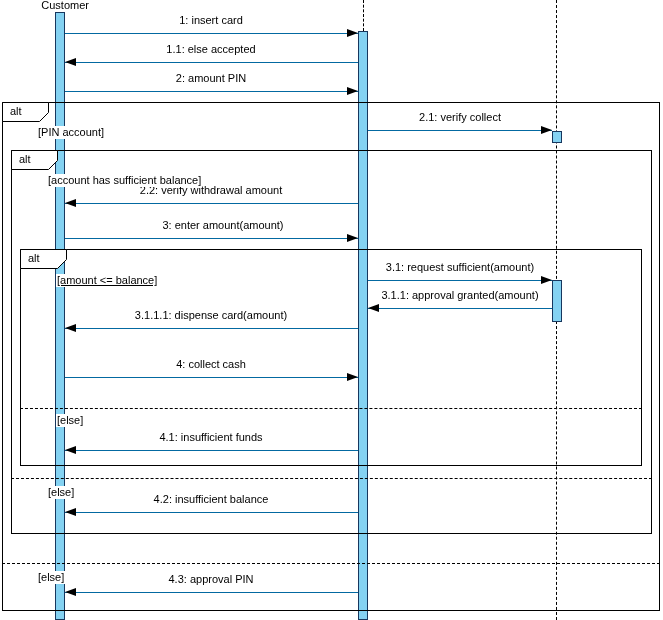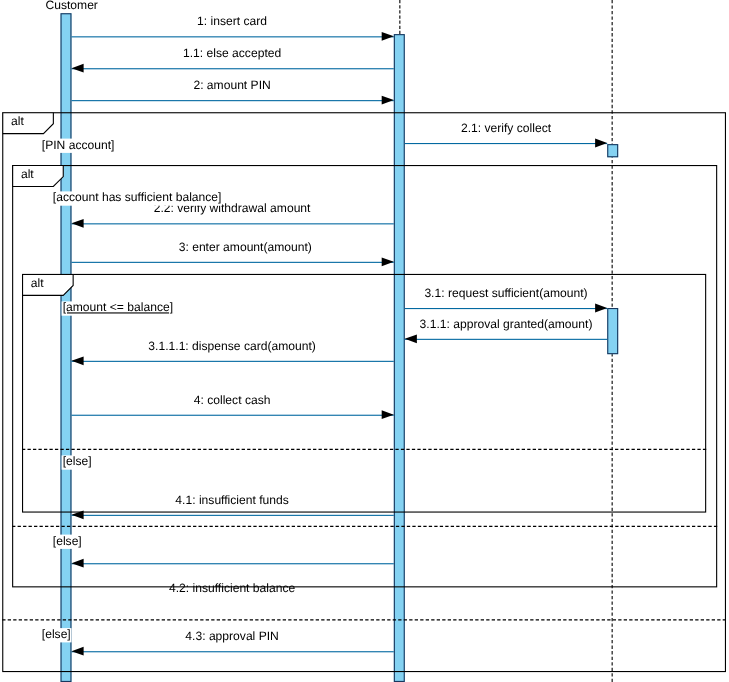--- a/index.html
+++ b/index.html
@@ -126,26 +126,26 @@
     <span class="label" style="left:92px;">3.1.1: approval granted(amount)</span>
   </div>
   <div class="msg" style="left:65px; top:328px; width:293px;">
     <span class="arrow-l"></span>
     <span class="label" style="left:146px;">3.1.1.1: dispense card(amount)</span>
   </div>
   <div class="msg" style="left:65px; top:377px; width:293px;">
     <span class="arrow-r"></span>
     <span class="label" style="left:146px;">4: collect cash</span>
   </div>
-  <div class="msg" style="left:65px; top:468px; width:293px;">
+  <div class="msg" style="left:65px; top:450px; width:293px;">
     <span class="arrow-l"></span>
     <span class="label" style="left:146px;">4.1: insufficient funds</span>
   </div>
   <div class="msg" style="left:65px; top:512px; width:293px;">
     <span class="arrow-l"></span>
-    <span class="label" style="left:146px;margin-top:36px;">4.2: insufficient balance</span>
+    <span class="label" style="left:146px;">4.2: insufficient balance</span>
   </div>
   <div class="msg" style="left:65px; top:592px; width:293px;">
     <span class="arrow-l"></span>
     <span class="label" style="left:146px;">4.3: approval PIN</span>
   </div>
 
 </div>
 
 </body></html>

